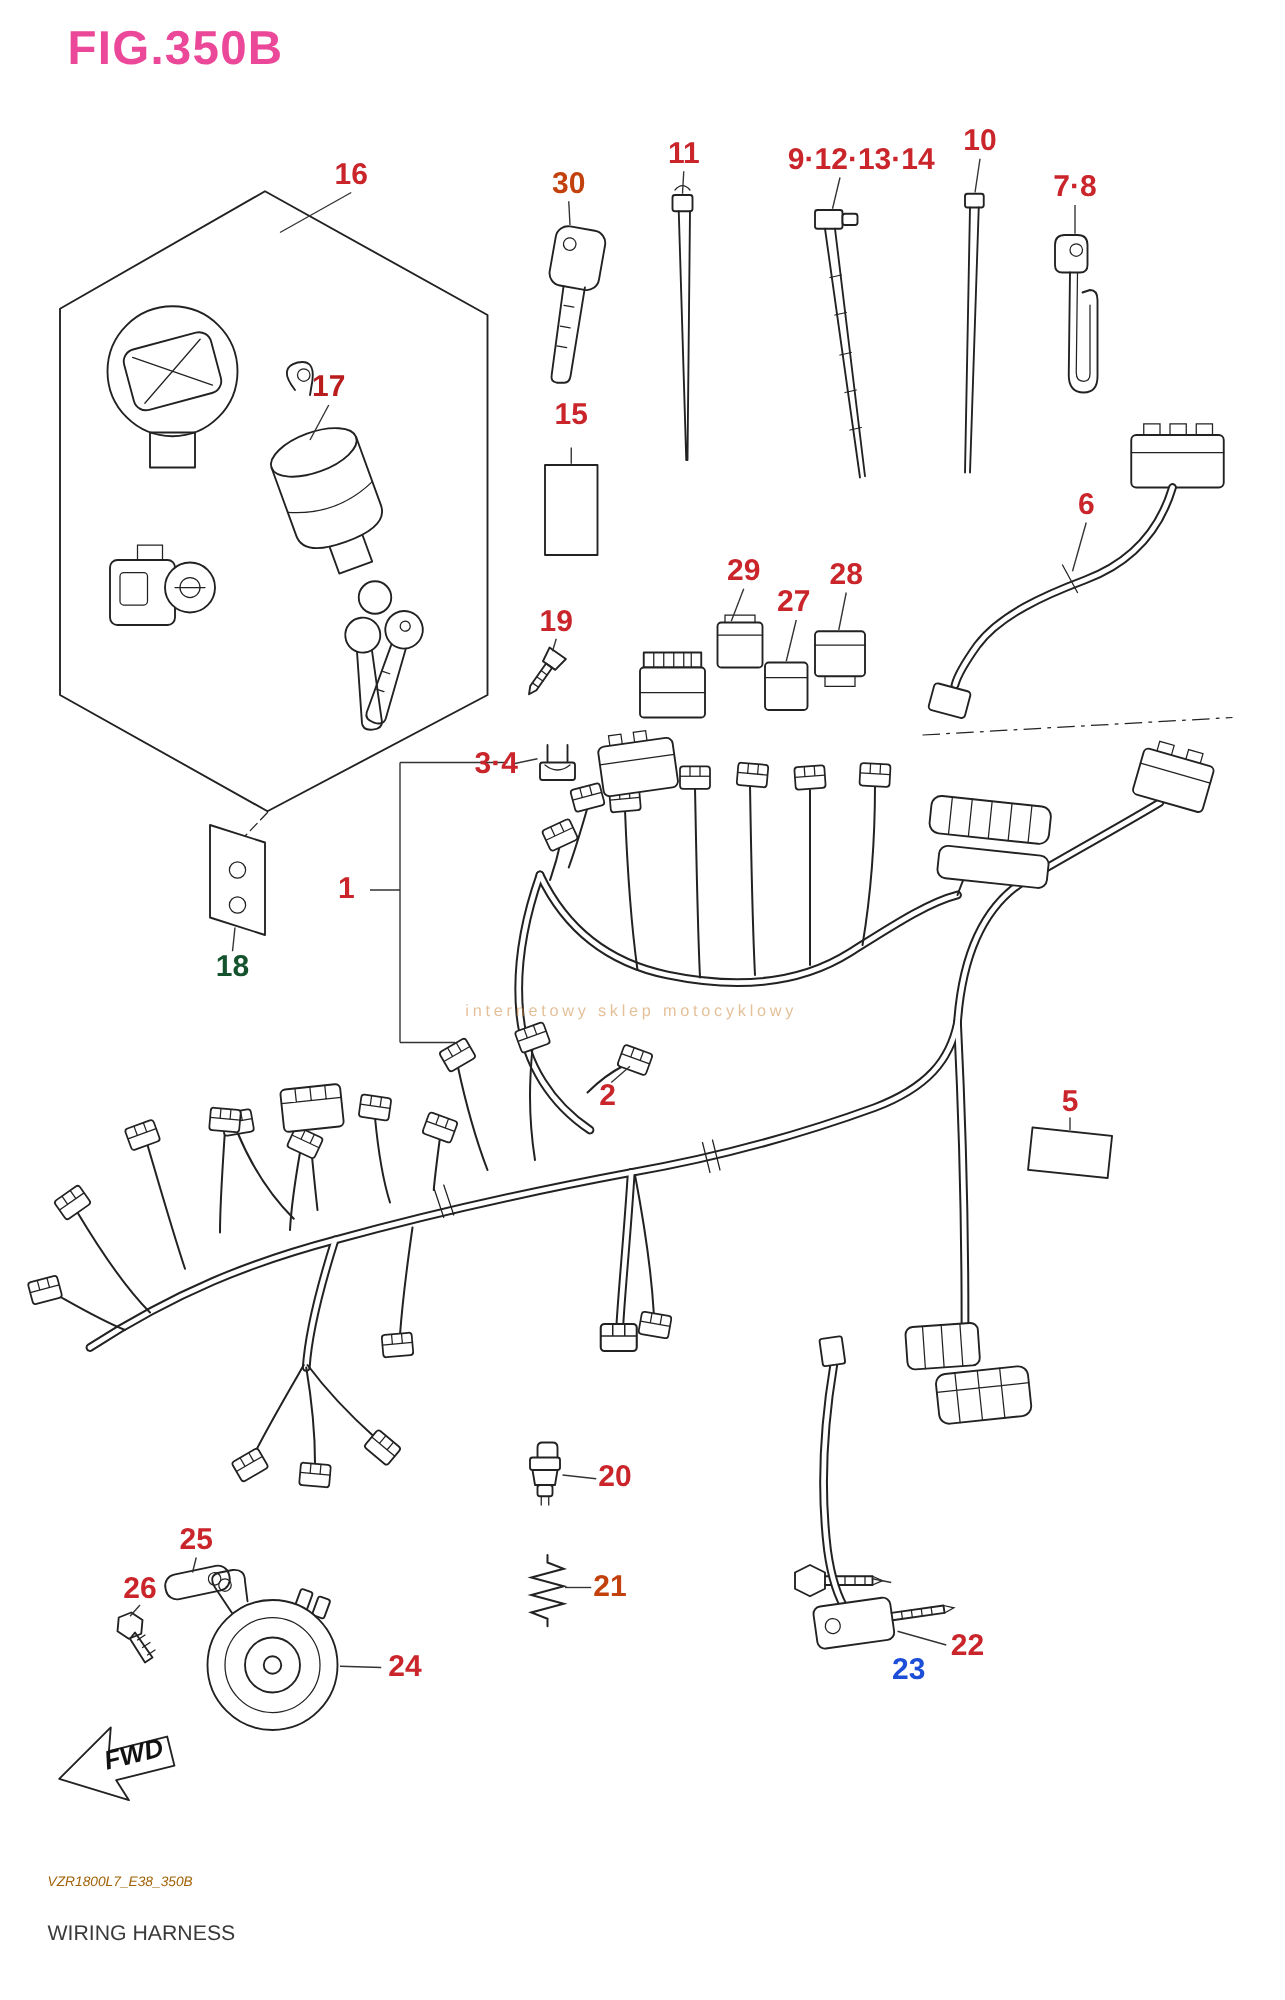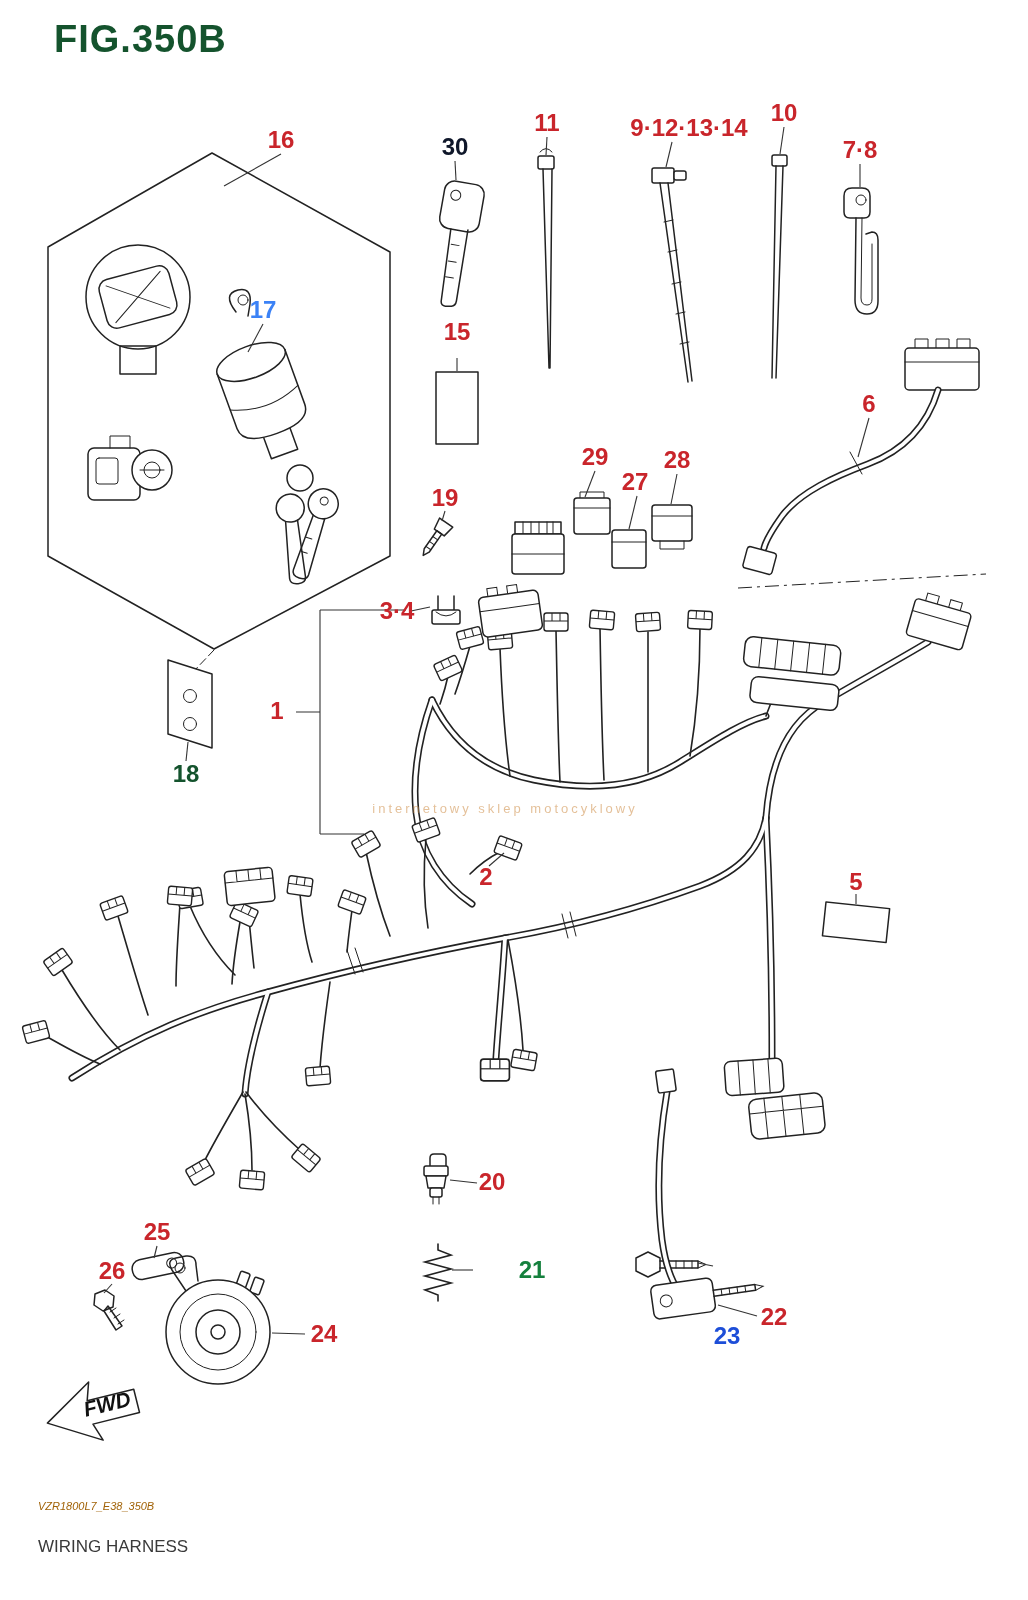--- a/index.html
+++ b/index.html
@@ -1,19 +1,19 @@
 <!DOCTYPE html>
 <html><head>
 <meta charset="utf-8">
 <style>
   html,body{margin:0;padding:0;background:#ffffff;}
   .page{position:relative;width:1028px;height:1600px;background:#fff;overflow:hidden;
         font-family:"Liberation Sans",sans-serif;}
   .fig-title{position:absolute;left:54px;top:18px;font-size:38px;font-weight:bold;
-             color:#14532d;letter-spacing:1px;}
+             color:#ec4899;letter-spacing:1px;}
   .callout{position:absolute;transform:translate(-50%,-50%);font-size:24px;font-weight:600;
            color:#c9252b;white-space:nowrap;line-height:1;}
   .watermark{position:absolute;left:505px;top:778px;transform:translate(-50%,-50%);
              font-size:46px;font-weight:bold;letter-spacing:9px;color:rgba(150,155,162,.38);
              white-space:nowrap;}
   .watermark-sub{position:absolute;left:505px;top:808px;transform:translate(-50%,-50%);
              font-size:13px;letter-spacing:3px;color:rgba(205,140,70,.55);white-space:nowrap;}
   .footer-code{position:absolute;left:38px;top:1500px;font-size:11px;color:#a16207;font-style:italic;}
   .footer-name{position:absolute;left:38px;top:1537px;font-size:17px;color:#3a3a3a;}
   .fwd-label{position:absolute;left:84px;top:1398px;font-size:21px;font-weight:bold;
@@ -373,39 +373,39 @@
       <path class="lead" d="M757 1316 L718 1305"></path>
     </g>
   </svg>
 
   <div class="fig-title">FIG.350B</div>
 
   <div class="watermark-sub">internetowy sklep motocyklowy</div>
 
   <div class="callout-layer">
       <div class="callout" style="left: 281px; top: 140px; color: rgb(201, 37, 43);">16</div>
-      <div class="callout" style="left: 455px; top: 147px; color: #0f172a;">30</div>
+      <div class="callout" style="left: 455px; top: 147px; color: #c2410c;">30</div>
       <div class="callout" style="left: 547px; top: 123px; color: rgb(201, 37, 43);">11</div>
       <div class="callout" style="left: 672px; top: 128px; color: rgb(201, 37, 43); margin-left: 17px;">9·12·13·14</div>
       <div class="callout" style="left: 784px; top: 113px; color: rgb(201, 37, 43);">10</div>
       <div class="callout" style="left: 860px; top: 150px; color: rgb(201, 37, 43);">7·8</div>
-      <div class="callout" style="left: 263px; top: 310px; color: #3b82f6;">17</div>
+      <div class="callout" style="left: 263px; top: 310px; color: #b91c1c;">17</div>
       <div class="callout" style="left: 457px; top: 332px; color: rgb(201, 37, 43); text-align: center;">15</div>
       <div class="callout" style="left: 445px; top: 498px; color: rgb(201, 37, 43);">19</div>
       <div class="callout" style="left: 595px; top: 457px; color: rgb(201, 37, 43);">29</div>
       <div class="callout" style="left: 635px; top: 482px; color: rgb(201, 37, 43);">27</div>
       <div class="callout" style="left: 677px; top: 460px; color: rgb(201, 37, 43);">28</div>
       <div class="callout" style="left: 869px; top: 404px; color: rgb(201, 37, 43);">6</div>
       <div class="callout" style="left: 397px; top: 611px; color: rgb(201, 37, 43);">3·4</div>
       <div class="callout" style="left: 277px; top: 711px; color: rgb(201, 37, 43);">1</div>
       <div class="callout" style="left: 186px; top: 774px; color: #14532d;">18</div>
       <div class="callout" style="left: 486px; top: 877px; color: rgb(201, 37, 43);">2</div>
       <div class="callout" style="left: 856px; top: 882px; color: rgb(201, 37, 43);">5</div>
       <div class="callout" style="left: 492px; top: 1182px; color: rgb(201, 37, 43);">20</div>
-      <div class="callout" style="left: 488px; top: 1270px; color: #15803d; margin-left: 44px;">21</div>
+      <div class="callout" style="left: 488px; top: 1270px; color: #c2410c;">21</div>
       <div class="callout" style="left: 157px; top: 1232px; color: rgb(201, 37, 43);">25</div>
       <div class="callout" style="left: 112px; top: 1271px; color: rgb(201, 37, 43);">26</div>
       <div class="callout" style="left: 324px; top: 1334px; color: rgb(201, 37, 43);">24</div>
       <div class="callout" style="left: 727px; top: 1336px; color: #1d4ed8;">23</div>
       <div class="callout" style="left: 774px; top: 1317px; color: rgb(201, 37, 43);">22</div>
     </div>
 
   <div class="fwd-label">FWD</div>
 
   <div class="footer-code">VZR1800L7_E38_350B</div>

